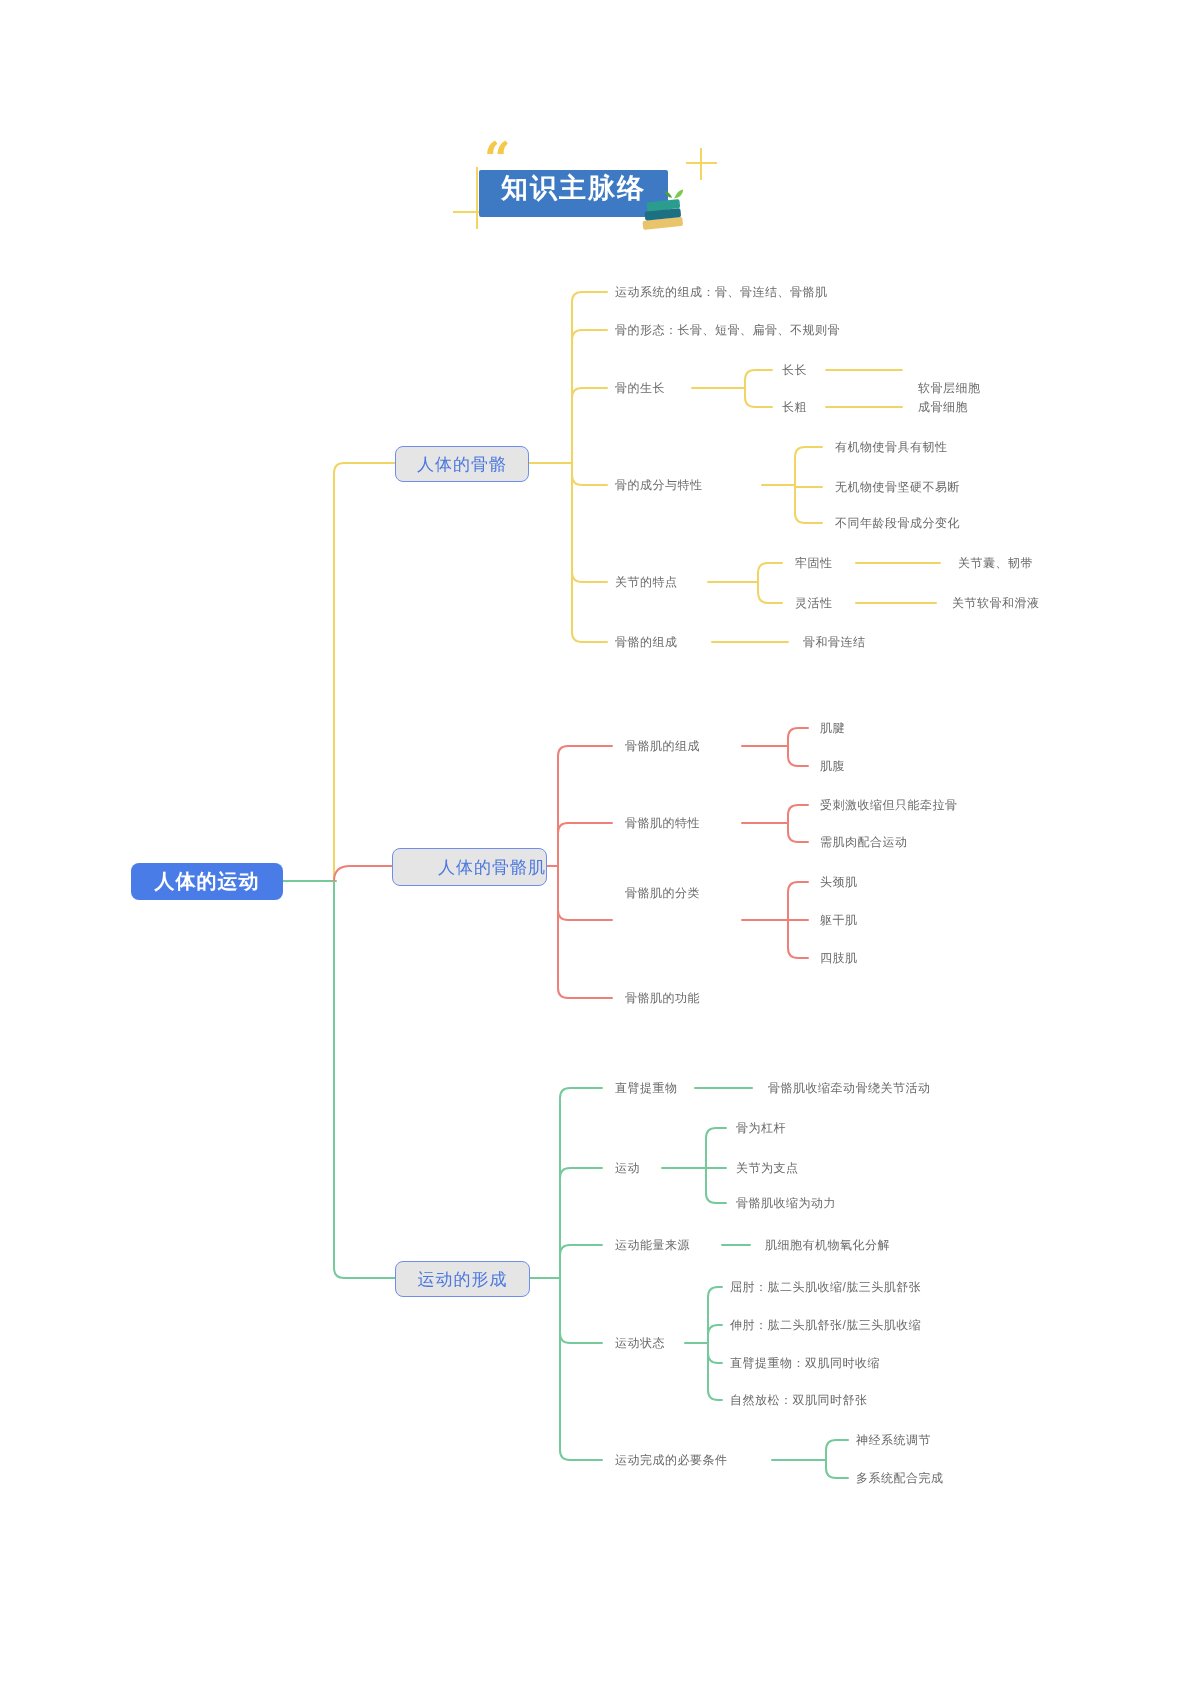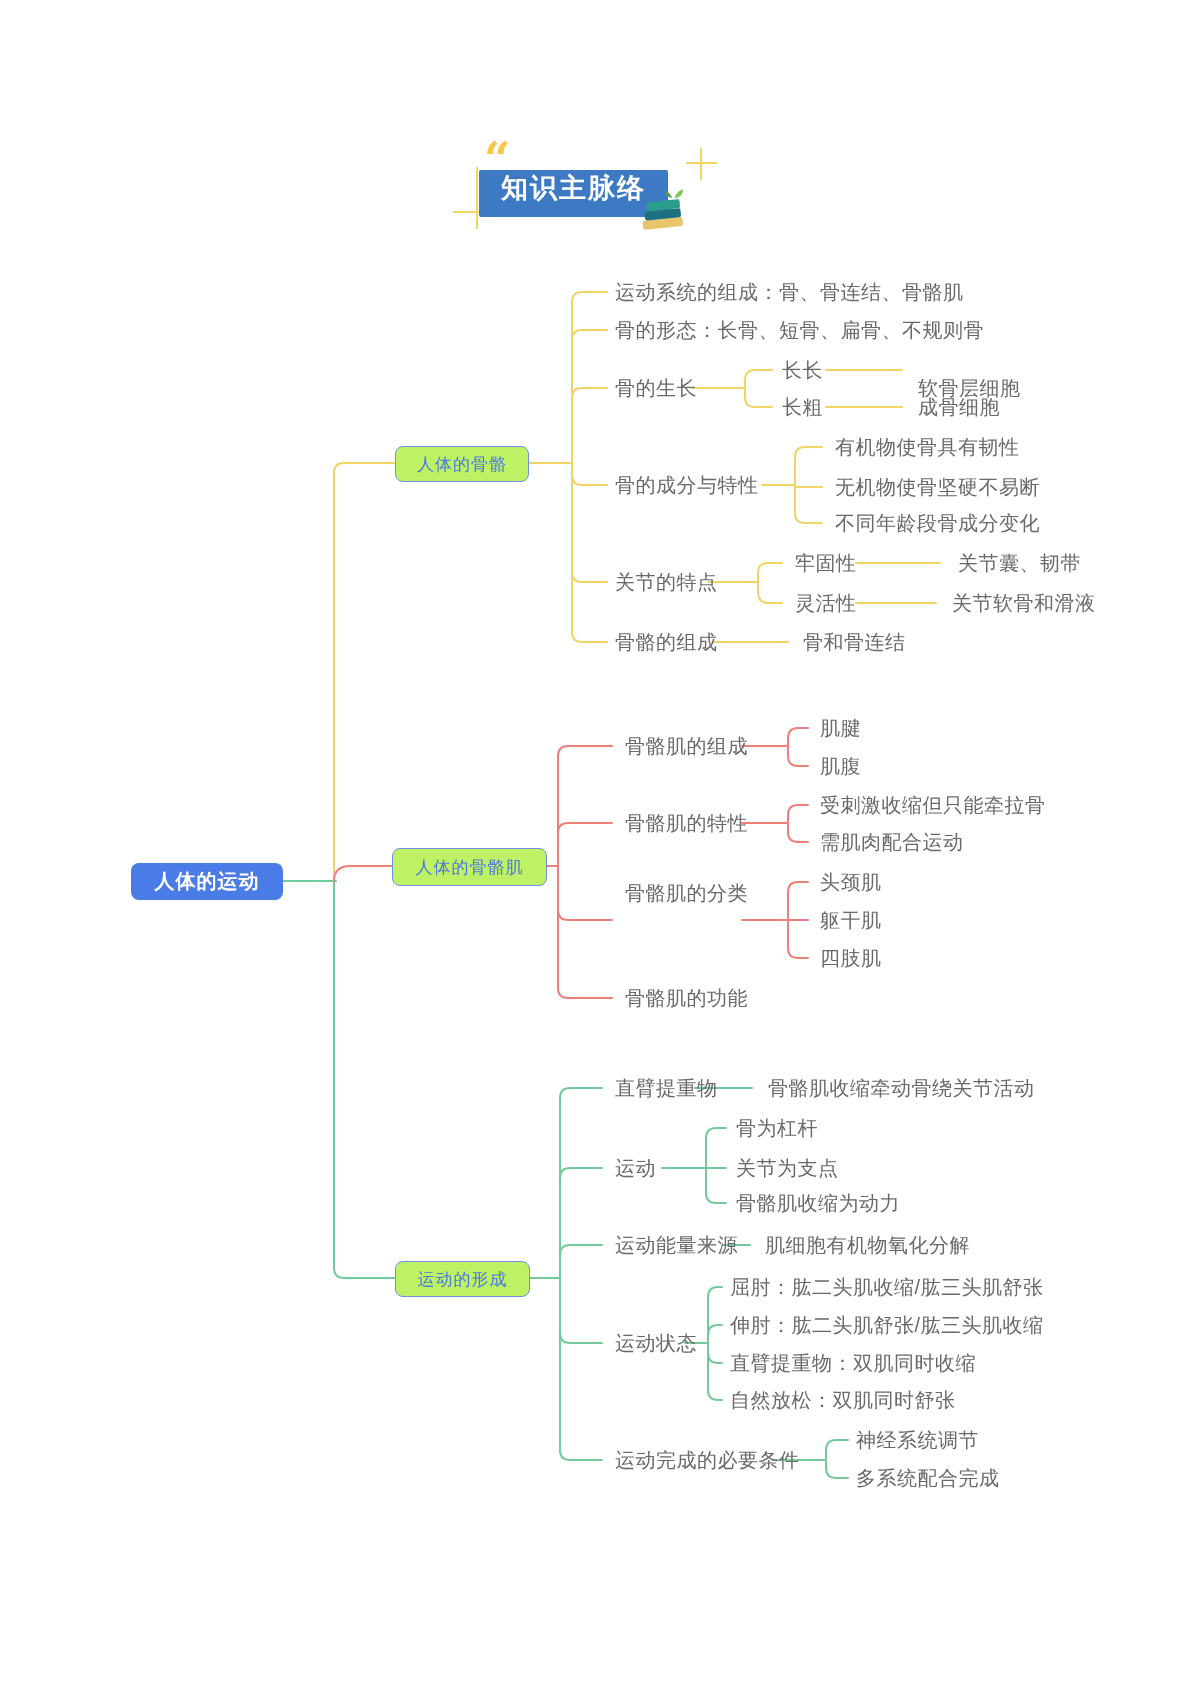--- a/index.html
+++ b/index.html
@@ -20,26 +20,26 @@
   }
   .decor{position:absolute;background:#f3d65f;}
   
   .root-node{
     position:absolute;display:flex;align-items:center;justify-content:center;
     background:#4a7ce8;color:#ffffff;font-weight:bold;font-size:20px;
     border-radius:8px;letter-spacing:1px;
   }
   .branch-node{
     position:absolute;display:flex;align-items:center;justify-content:center;
-    background:#bef264;color:#4b77e0;font-size:17px;font-weight:500;
+    background:#e5e5e5;color:#4b77e0;font-size:17px;font-weight:500;
     border:1.5px solid #6e8ee9;border-radius:8px;letter-spacing:1px;
   }
   .topic{
     position:absolute;transform:translateY(-50%);
-    font-size:20px;color:#696969;white-space:nowrap;letter-spacing:0.5px;
+    font-size:12px;color:#696969;white-space:nowrap;letter-spacing:0.5px;
   }
 </style>
 </head>
 <body>
 
 <div class="canvas">
 
   <svg class="wires" viewBox="0 0 1190 1683" fill="none" stroke-width="2" stroke-linecap="round">
 
     <g stroke="#74ca9b">
@@ -164,21 +164,21 @@
     </g>
   </svg>
 
   <div class="root-node" style="left:131px;top:863px;width:152px;height:37px;">
     <span>人体的运动</span>
   </div>
 
   <div class="branch-node" style="left:395px;top:446px;width:132px;height:34px;">
     <span>人体的骨骼</span>
   </div>
-  <div class="branch-node" style="left:392px;top:848px;width:153px;height:36px;">
+  <div class="branch-node" style="left:392px;top:848px;width:153px;height:36px;justify-content:flex-end;">
     <span>人体的骨骼肌</span>
   </div>
   <div class="branch-node" style="left:395px;top:1261px;width:133px;height:34px;">
     <span>运动的形成</span>
   </div>
 
   <span class="topic" style="left:615px;top:292px;">运动系统的组成：骨、骨连结、骨骼肌</span>
   <span class="topic" style="left:615px;top:330px;">骨的形态：长骨、短骨、扁骨、不规则骨</span>
   <span class="topic" style="left:615px;top:388px;">骨的生长</span>
   <span class="topic" style="left:782px;top:370px;">长长</span>

